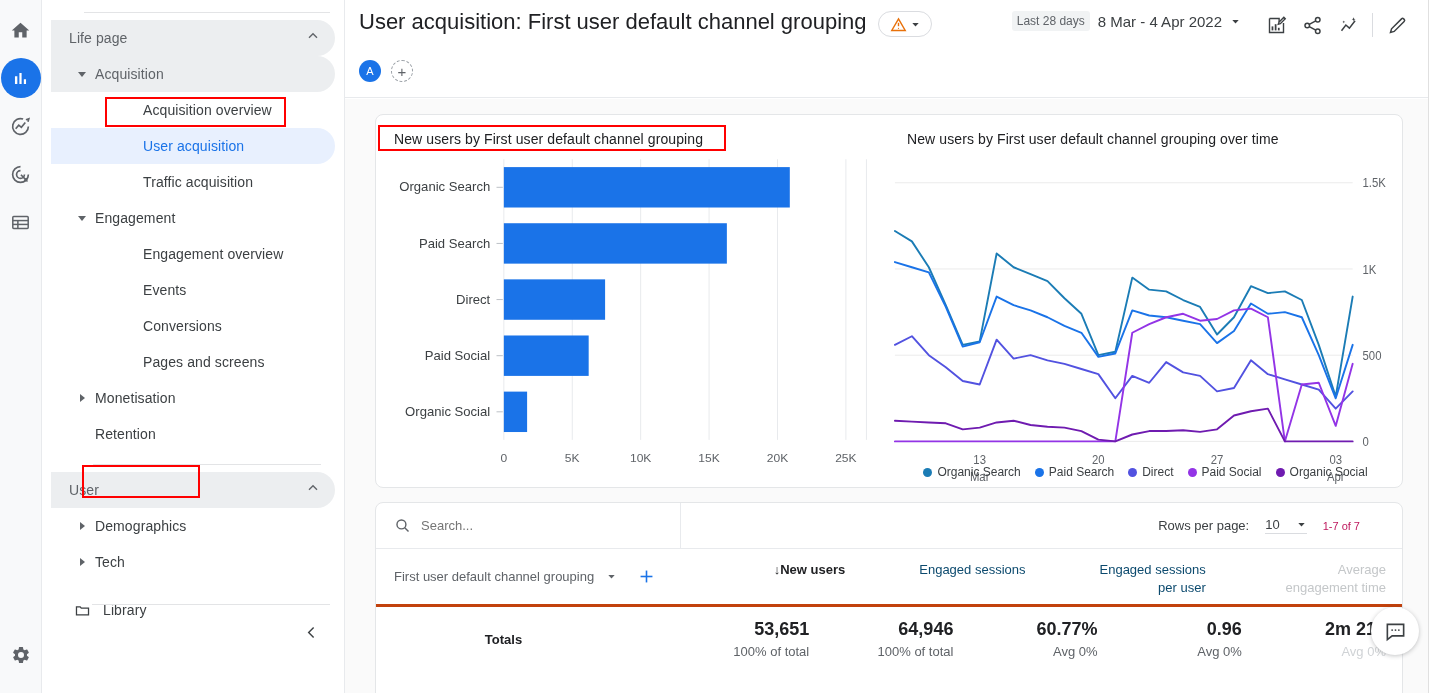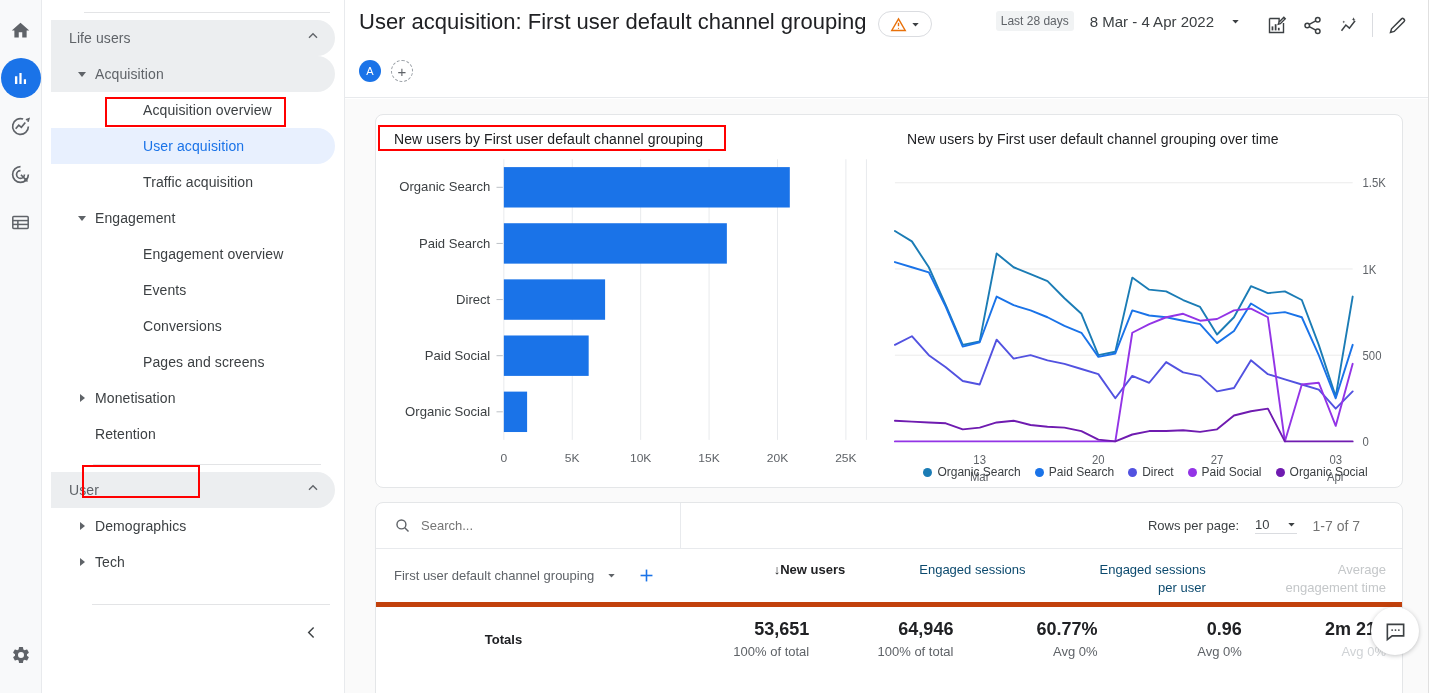--- a/index.html
+++ b/index.html
@@ -73,21 +73,21 @@
     position: absolute; left: 14px; top: 9px; font-size: 22px; color: #202124;
     letter-spacing: 0px; white-space: nowrap;
   }
   .warn-pill {
     position: absolute; left: 533px; top: 11px; height: 26px; width: 54px;
     border: 1px solid #dadce0; border-radius: 13px; display: flex;
     align-items: center; justify-content: center; gap: 3px; cursor: pointer;
   }
   .date-area {
     position: absolute; right: 188px; top: 11px; display: flex;
-    align-items: center; gap: 16px; cursor: pointer;
+    align-items: center; gap: 8px; cursor: pointer;
   }
   .date-chip {
     background: #f1f3f4; color: #5f6368; font-size: 12px; padding: 3px 5px;
     border-radius: 3px; white-space: nowrap;
   }
   .date-text { font-size: 15px; color: #3c4043; white-space: nowrap; }
   .topicons { position: absolute; right: 14px; top: 10px; display: flex;
     align-items: center; gap: 0px; }
   .icon-btn { width: 36px; height: 30px; display: flex; align-items: center;
     justify-content: center; cursor: pointer; }
@@ -136,23 +136,23 @@
   .search-cell { width: 305px; flex: 0 0 305px; display: flex; align-items: center;
     gap: 10px; padding-left: 18px; border-right: 1px solid #e8eaed; height: 46px; }
   .search-input { border: none; outline: none; font-size: 13px; color: #5f6368;
     font-family: "Liberation Sans", sans-serif; background: transparent; width: 220px; }
   .rows-area { flex: 1; display: flex; align-items: center; justify-content: flex-end;
     padding-right: 42px; gap: 16px; }
   .rpp-label { font-size: 13px; color: #3c4043; }
   .rpp-select { display: flex; align-items: center; gap: 16px;
     border-bottom: 1px solid #dadce0; padding-bottom: 1px; cursor: pointer; }
   .rpp-value { font-size: 13px; color: #3c4043; }
-  .range-text { font-size: 14px; color: #737373; }
-
-  .thead { display: flex; height: 58px; border-bottom: 5px solid #c2410c; }
+  .range-text { font-size: 11px; color: #be185d; }
+
+  .thead { display: flex; height: 58px; border-bottom: 3px solid #c2410c; }
   .th-dim { width: 305px; flex: 0 0 305px; display: flex; align-items: center;
     gap: 12px; padding-left: 18px; }
   .th-dim-text { font-size: 13px; color: #5f6368; white-space: nowrap; }
   .th-metrics { flex: 1; display: flex; }
   .th-m { flex: 1; text-align: right; padding: 12px 16px 0 8px; font-size: 13px;
     color: #0c4a6e; line-height: 1.4; }
   .th-m.sorted { color: #202124; font-weight: 700; }
   .th-m.faded { color: #c4c7c9; }
 
   .trow { display: flex; height: 64px; }
@@ -217,21 +217,21 @@
           <path d="M19.14 12.94a7.07 7.07 0 0 0 0-1.88l2.03-1.58a.5.5 0 0 0 .12-.64l-1.92-3.32a.5.5 0 0 0-.6-.22l-2.39.96a7.3 7.3 0 0 0-1.62-.94l-.36-2.54a.5.5 0 0 0-.5-.42h-3.84a.5.5 0 0 0-.49.42l-.36 2.54c-.59.24-1.13.56-1.62.94l-2.39-.96a.5.5 0 0 0-.61.22L2.67 8.84a.5.5 0 0 0 .12.64l2.03 1.58a7.03 7.03 0 0 0 0 1.88L2.79 14.5a.5.5 0 0 0-.12.64l1.92 3.32c.12.22.38.3.61.22l2.39-.96c.5.38 1.03.7 1.62.94l.36 2.54c.04.24.25.42.49.42h3.84c.25 0 .46-.18.5-.42l.36-2.54c.58-.24 1.12-.56 1.62-.94l2.39.96c.23.08.48 0 .6-.22l1.92-3.32a.5.5 0 0 0-.12-.64zM12 15.6A3.6 3.6 0 1 1 15.6 12 3.6 3.6 0 0 1 12 15.6"></path>
         </svg>
     </div>
   </div>
 
   <div class="nav">
     <div class="nav-divider"></div>
     <div class="nav-inner">
 
       <div class="nav-row section lvl0">
-        <span class="nav-label">Life users</span>
+        <span class="nav-label">Life page</span>
         <span class="chev">
           <svg width="16" height="16" viewBox="0 0 24 24" fill="none" stroke="#5f6368" stroke-width="2">
               <polyline points="6,14.5 12,8.5 18,14.5"></polyline>
             </svg>
         </span>
       </div>
 
       <div class="nav-row section" style="padding-left:18px">
         <span class="nav-arrow">
             <i class="caret caret-down"></i>
@@ -300,20 +300,28 @@
         <span class="nav-label">Demographics</span>
       </div>
 
       <div class="nav-row" style="padding-left:18px">
         <span class="nav-arrow">
             <i class="caret caret-right"></i>
           </span>
         <span class="nav-label">Tech</span>
       </div>
 
+      <div class="nav-row" style="padding-left:18px; margin-top:12px">
+        <span class="nav-arrow">
+          <svg width="17" height="17" viewBox="0 0 24 24" fill="none" stroke="#3c4043" stroke-width="1.8">
+            <path d="M3.5 6.8h5.2l1.6 2h10.2v9.4H3.5z"></path>
+          </svg>
+        </span>
+        <span class="nav-label" style="margin-left:8px">Library</span>
+      </div>
     </div>
 
     <div class="nav-bottom-divider"></div>
     <div class="nav-collapse">
       <svg width="17" height="17" viewBox="0 0 24 24" fill="none" stroke="#3c4043" stroke-width="2">
           <polyline points="15,5 8,12 15,19"></polyline>
         </svg>
     </div>
 
     <div class="hl-box" style="left:63px; top:97px; width:181px; height:30px;"></div>

